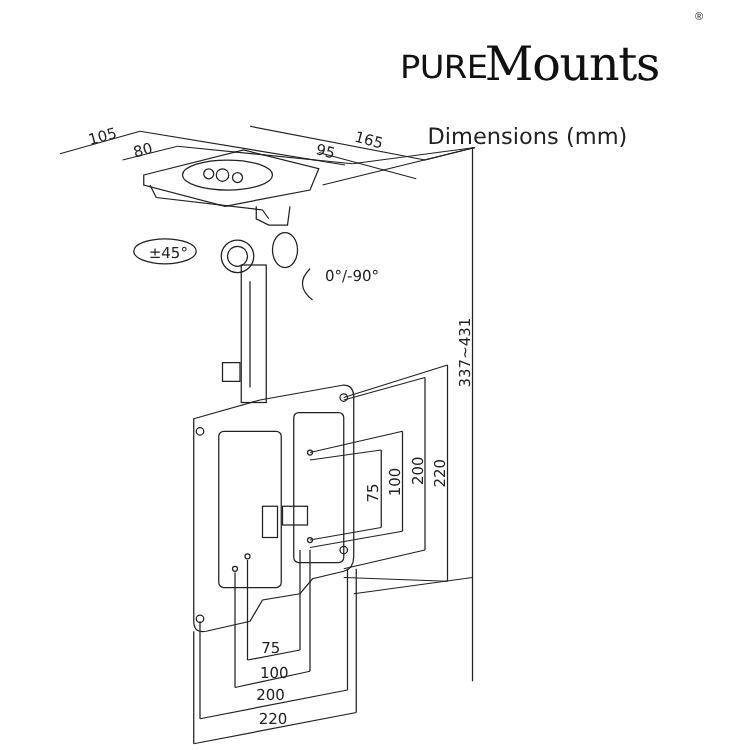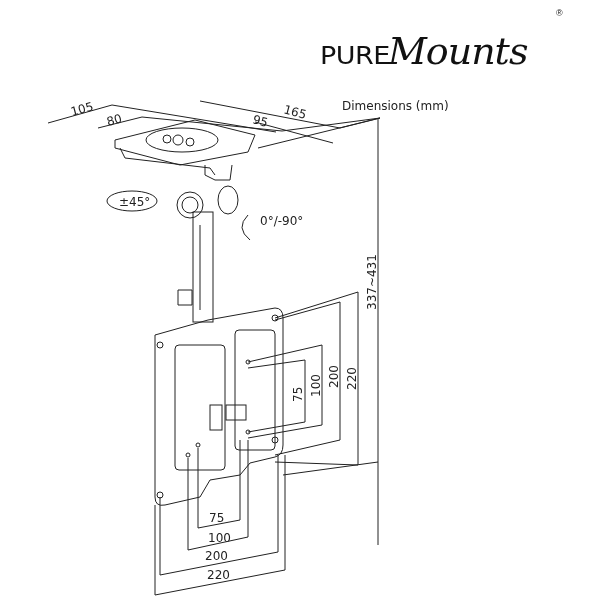--- a/index.html
+++ b/index.html
@@ -1,21 +1,21 @@
 <!DOCTYPE html>
 <html><head>
 <meta charset="utf-8">
 <style>
   html, body { margin:0; padding:0; background:#ffffff; }
   body { width:600px; height:600px; position:relative; overflow:hidden; font-family:"Liberation Sans", sans-serif; }
   .logo { position:absolute; left:320px; top:18px; height:60px; display:flex; align-items:flex-end; }
   .logo-pure { font-family:"DejaVu Sans", sans-serif; font-size:27px; letter-spacing:-0.5px; color:#111; line-height:1; transform:scaleY(0.95); margin-bottom:10px; }
-  .logo-mounts { font-family:"DejaVu Serif", serif; font-style:italic; font-size:38px; color:#111; line-height:1; margin-left:-2px; margin-bottom:8px; letter-spacing:-1px; }
+  .logo-mounts { font-family:"DejaVu Serif", serif; font-size:38px; color:#111; line-height:1; margin-left:-2px; margin-bottom:8px; letter-spacing:-1px; }
   .logo-reg { position:absolute; left:236px; top:-10px; font-size:9px; color:#222; }
-  .dim-title { position:absolute; left:342px; top:99px; font-size:12px; color:#222; font-family:"DejaVu Sans", sans-serif; }
+  .dim-title { position:absolute; left:342px; top:99px; font-size:18px; color:#222; font-family:"DejaVu Sans", sans-serif; }
   svg.draw { position:absolute; left:0; top:0; }
   .lbl { font-family:"DejaVu Sans", sans-serif; font-size:12px; fill:#222; }
 </style>
 </head>
 <body>
 
 <div class="logo">
   <span class="logo-pure">PURE</span>
   <span class="logo-mounts">Mounts</span>
   <span class="logo-reg">®</span>

